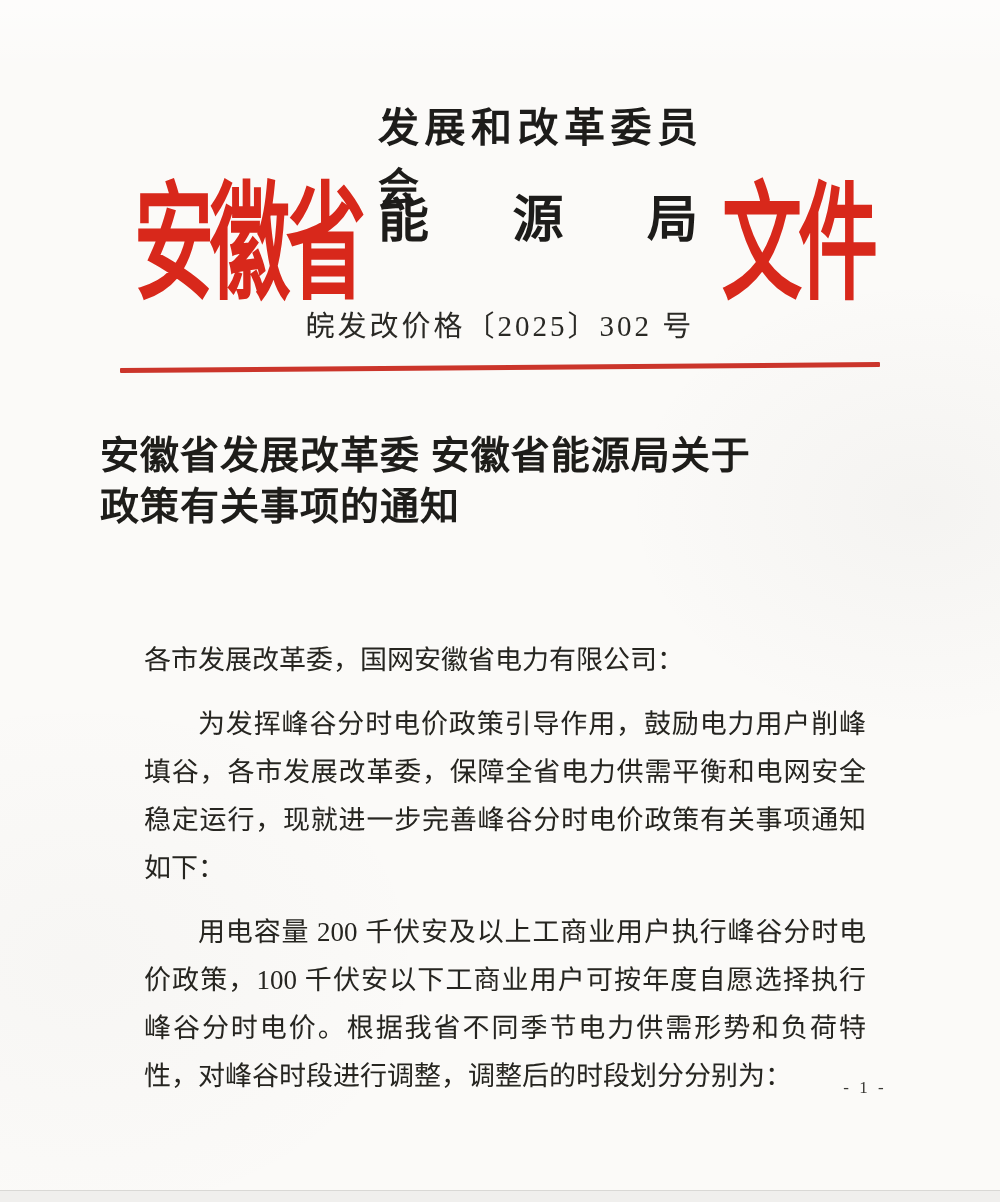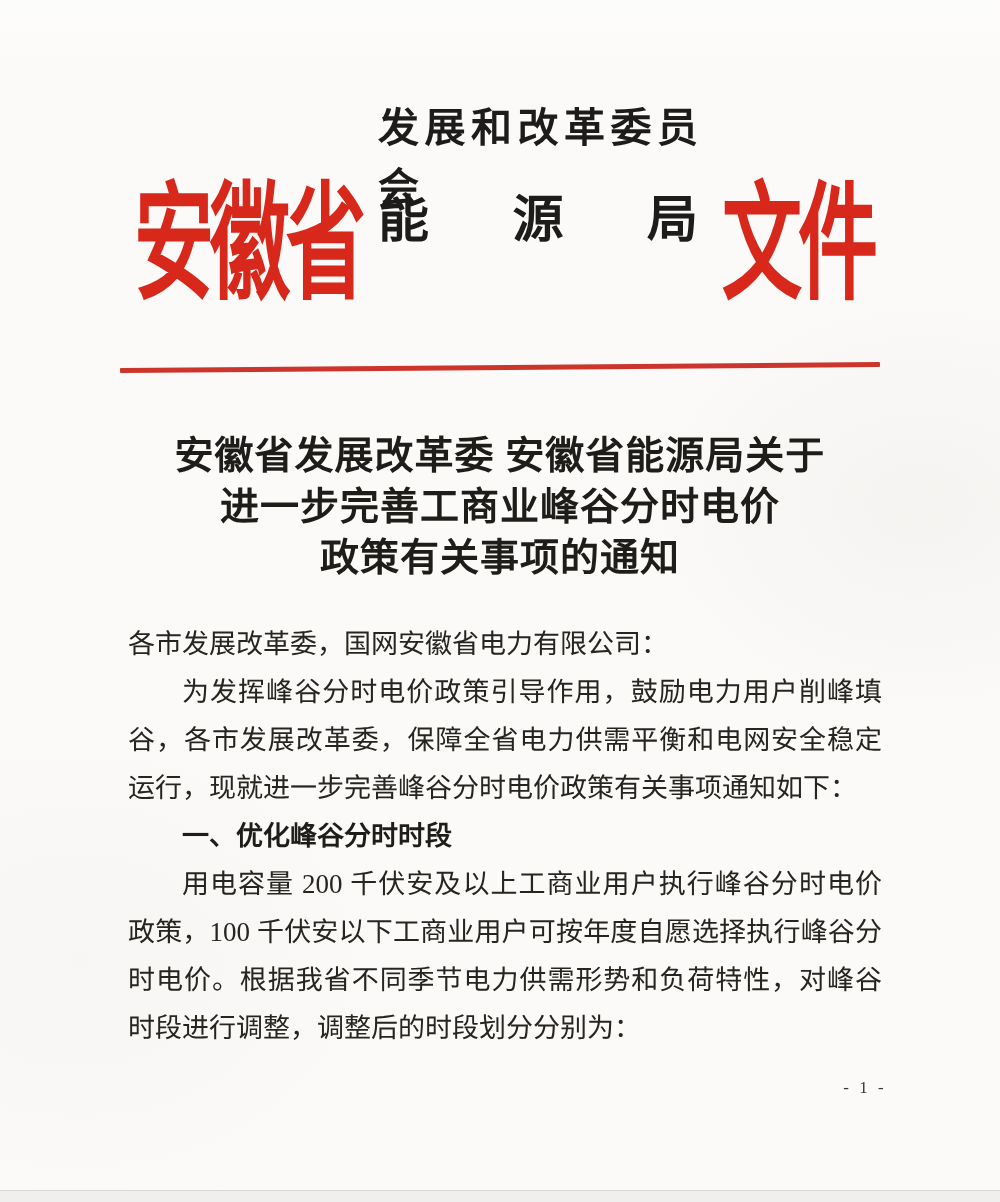--- a/index.html
+++ b/index.html
@@ -98,40 +98,40 @@
     transform: rotate(-0.45deg);
     border-radius: 1px;
   }
 
   
   .doc-title {
     position: absolute;
     left: 100px;
     top: 430px;
     width: 800px;
-    text-align: center;
+    text-align: left;
     font-weight: 700;
     font-size: 39px;
     line-height: 51px;
     letter-spacing: 1px;
     color: #1e1d1a;
   }
 
   
   .doc-body {
     position: absolute;
     left: 128px;
     top: 620px;
     width: 754px;
     font-size: 27px;
     line-height: 48px;
     text-align: justify;
     color: #262520;
   }
-  .doc-body p { margin: 0; }
+  .doc-body p { margin: 16px; }
   .indent { text-indent: 2em; }
   .section-heading { font-weight: 700; text-indent: 2em; color: #1e1d19; }
 
   .page-number {
     position: absolute;
     left: 828px;
     top: 1078px;
     width: 74px;
     text-align: center;
     font-size: 17px;
@@ -146,33 +146,32 @@
 <div class="page">
 
   <div class="province">安徽省</div>
 
   <div class="mid-col commission">发展和改革委员会</div>
 
   <div class="mid-col bureau">能源局</div>
 
   <div class="file-label">文件</div>
 
+  <div class="ref-number">皖发改价格〔2025〕302 号</div>
 
   <div class="red-rule"></div>
 
   <div class="doc-title">
     <div>安徽省发展改革委 安徽省能源局关于</div>
-    <div>进一步完善工商业峰谷分时电价</div>
     <div>政策有关事项的通知</div>
   </div>
 
   <div class="doc-body">
     <p>各市发展改革委，国网安徽省电力有限公司：</p>
     <p class="indent">为发挥峰谷分时电价政策引导作用，鼓励电力用户削峰填谷，各市发展改革委，保障全省电力供需平衡和电网安全稳定运行，现就进一步完善峰谷分时电价政策有关事项通知如下：</p>
-    <p class="section-heading">一、优化峰谷分时时段</p>
     <p class="indent">用电容量 200 千伏安及以上工商业用户执行峰谷分时电价政策，100 千伏安以下工商业用户可按年度自愿选择执行峰谷分时电价。根据我省不同季节电力供需形势和负荷特性，对峰谷时段进行调整，调整后的时段划分分别为：</p>
   </div>
 
   <div class="page-number">- 1 -</div>
 
   <div class="page-edge"></div>
 
 </div>
 
 </body></html>

